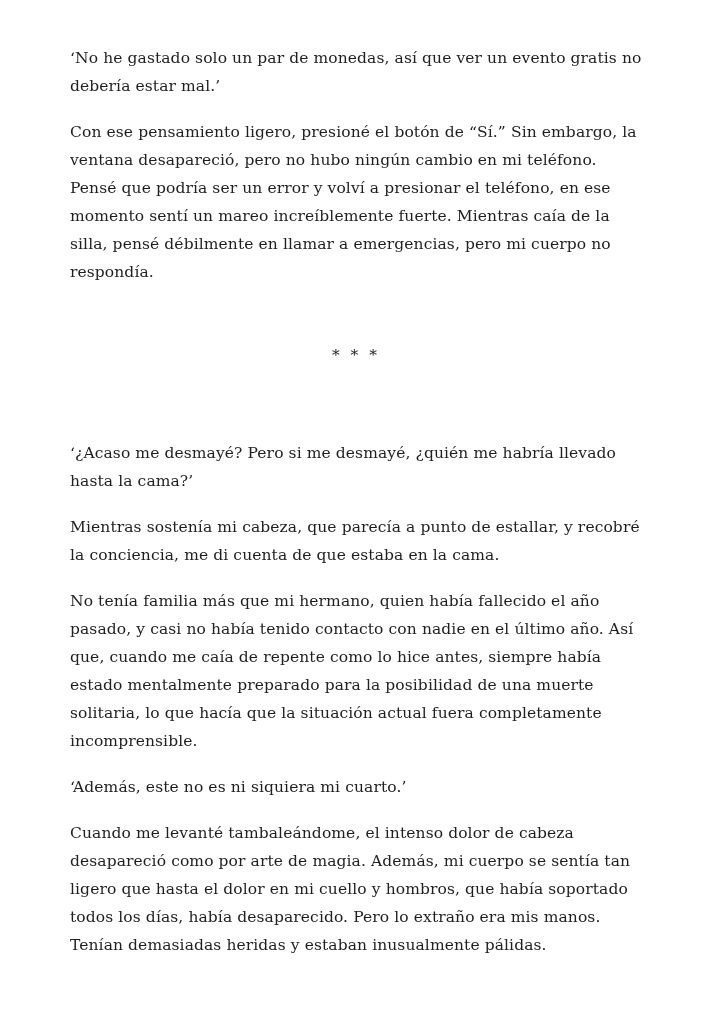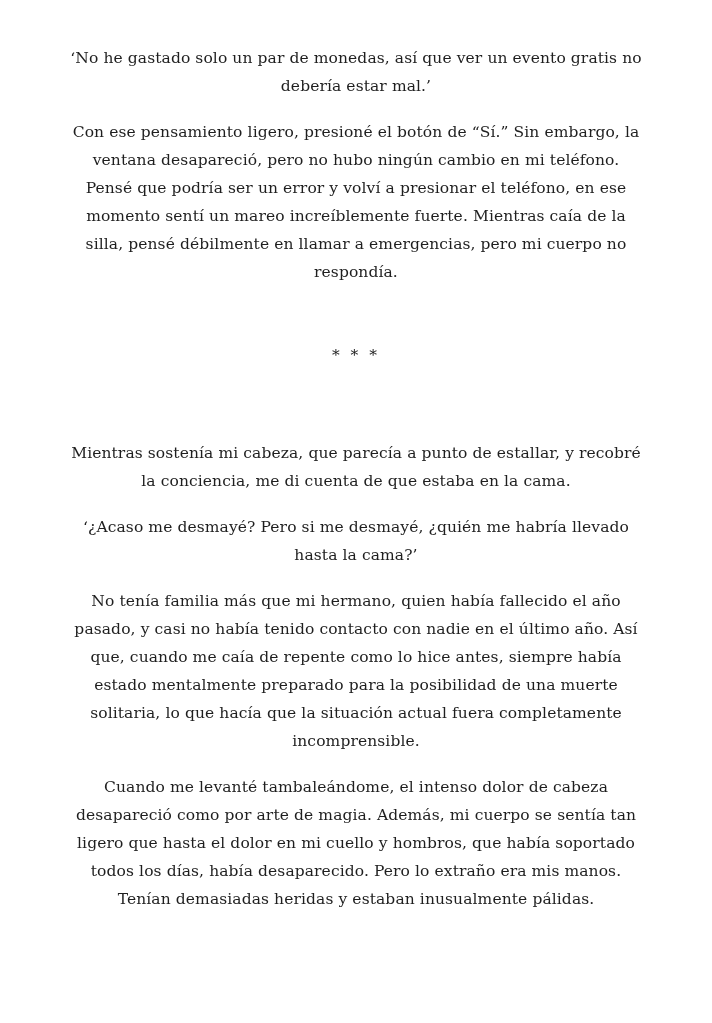--- a/index.html
+++ b/index.html
@@ -15,34 +15,35 @@
       box-sizing: border-box;
       padding: 44px 70px 40px 70px;
       font-family: "DejaVu Serif", "Liberation Serif", serif;
       font-size: 15.5px;
       line-height: 28px;
       color: #1f1f1f;
       -webkit-font-smoothing: antialiased;
     }
     .page p {
       margin: 0 0 18px 0;
-      text-align: center;
+      text-align: left;
       letter-spacing: 0.1px;
     }
     .page p.separator {
       text-align: center;
       margin: 55px 0 70px 0;
       letter-spacing: 3px;
     }
   </style>
 </head>
 <body>
 
 <main class="page">
   <p>‘No he gastado solo un par de monedas, así que ver un evento gratis no debería estar mal.’</p>
   <p>Con ese pensamiento ligero, presioné el botón de “Sí.” Sin embargo, la ventana desapareció, pero no hubo ningún cambio en mi teléfono. Pensé que podría ser un error y volví a presionar el teléfono, en ese momento sentí un mareo increíblemente fuerte. Mientras caía de la silla, pensé débilmente en llamar a emergencias, pero mi cuerpo no respondía.</p>
   <p class="separator">* * *</p>
+  <p>‘¿Acaso me desmayé? Pero si me desmayé, ¿quién me habría llevado hasta la cama?’</p>
   <p>Mientras sostenía mi cabeza, que parecía a punto de estallar, y recobré la conciencia, me di cuenta de que estaba en la cama.</p>
-  <p>‘¿Acaso me desmayé? Pero si me desmayé, ¿quién me habría llevado hasta la cama?’</p>
   <p>No tenía familia más que mi hermano, quien había fallecido el año pasado, y casi no había tenido contacto con nadie en el último año. Así que, cuando me caía de repente como lo hice antes, siempre había estado mentalmente preparado para la posibilidad de una muerte solitaria, lo que hacía que la situación actual fuera completamente incomprensible.</p>
+  <p>‘Además, este no es ni siquiera mi cuarto.’</p>
   <p>Cuando me levanté tambaleándome, el intenso dolor de cabeza desapareció como por arte de magia. Además, mi cuerpo se sentía tan ligero que hasta el dolor en mi cuello y hombros, que había soportado todos los días, había desaparecido. Pero lo extraño era mis manos. Tenían demasiadas heridas y estaban inusualmente pálidas.</p>
 
 </main>
 
 </body></html>

